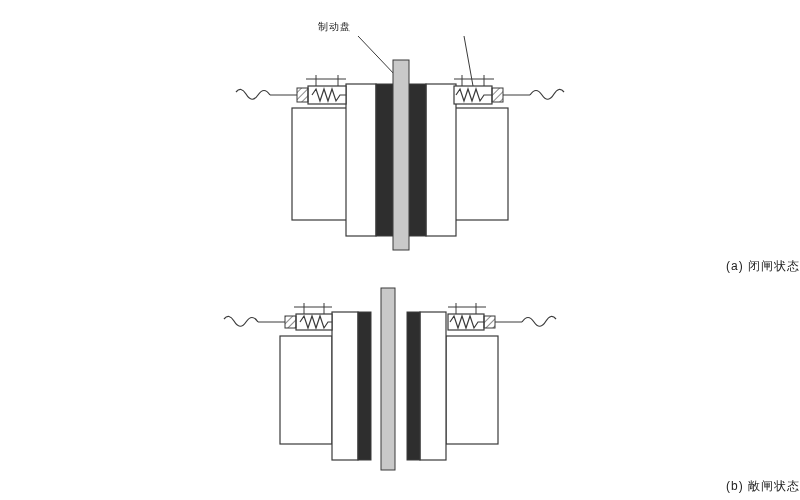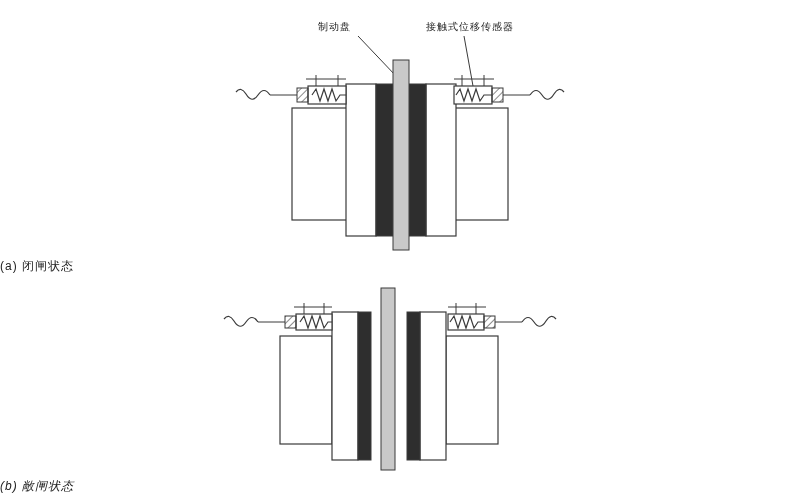--- a/index.html
+++ b/index.html
@@ -9,21 +9,21 @@
   #canvas{
     position:relative;width:800px;height:500px;background:var(--background);
     font-family:"Liberation Sans","DejaVu Sans",sans-serif;overflow:hidden;
   }
   #canvas svg{position:absolute;left:0;top:0;}
   .lbl{
     position:absolute;font-size:10px;color:var(--text);white-space:nowrap;
     letter-spacing:1px;
   }
   .cap{
-    position:absolute;left:0;width:800px;text-align:left;font-size:12px;color:var(--text);
+    position:absolute;left:0;width:800px;text-align:right;font-size:12px;color:var(--text);
     letter-spacing:1px;
   }
   .body-part{fill:#ffffff;stroke:var(--line);stroke-width:1.2;}
   .pad{fill:var(--pad);stroke:var(--line);stroke-width:1;}
   .disc{fill:var(--disc);stroke:var(--line);stroke-width:1;}
   .wire{fill:none;stroke:var(--line);stroke-width:1.2;}
   .thin{stroke:var(--line);stroke-width:1;}
   .hatched{fill:url(#hatch);stroke:var(--line);stroke-width:1;}
 </style>
 </head>
@@ -108,16 +108,15 @@
         <rect class="body-part" x="448" y="314" width="36" height="16"></rect>
         <polyline class="wire" points="450,322 454,316 458,328 462,316 466,328 470,316 474,328 478,322 484,322"></polyline>
         <rect class="hatched" x="484" y="316" width="11" height="12"></rect>
         <line class="thin" x1="495" y1="322" x2="522" y2="322"></line>
         <path class="wire" d="M522,322 q6,-9 12,0 q6,9 12,-1 q5,-8 10,-2"></path>
       </g>
     </g>
   </svg>
 
   <div class="lbl" style="left:318px;top:20px;">制动盘</div>
-  <div class="lbl" style="left:426px;top:20px;">接触式位移传感器</div>
   <div class="cap" style="top:258px;">(a) 闭闸状态</div>
-  <div class="cap" style="top:478px;font-style:italic;">(b) 敞闸状态</div>
+  <div class="cap" style="top:478px;">(b) 敞闸状态</div>
 </div>
 
 </body></html>

